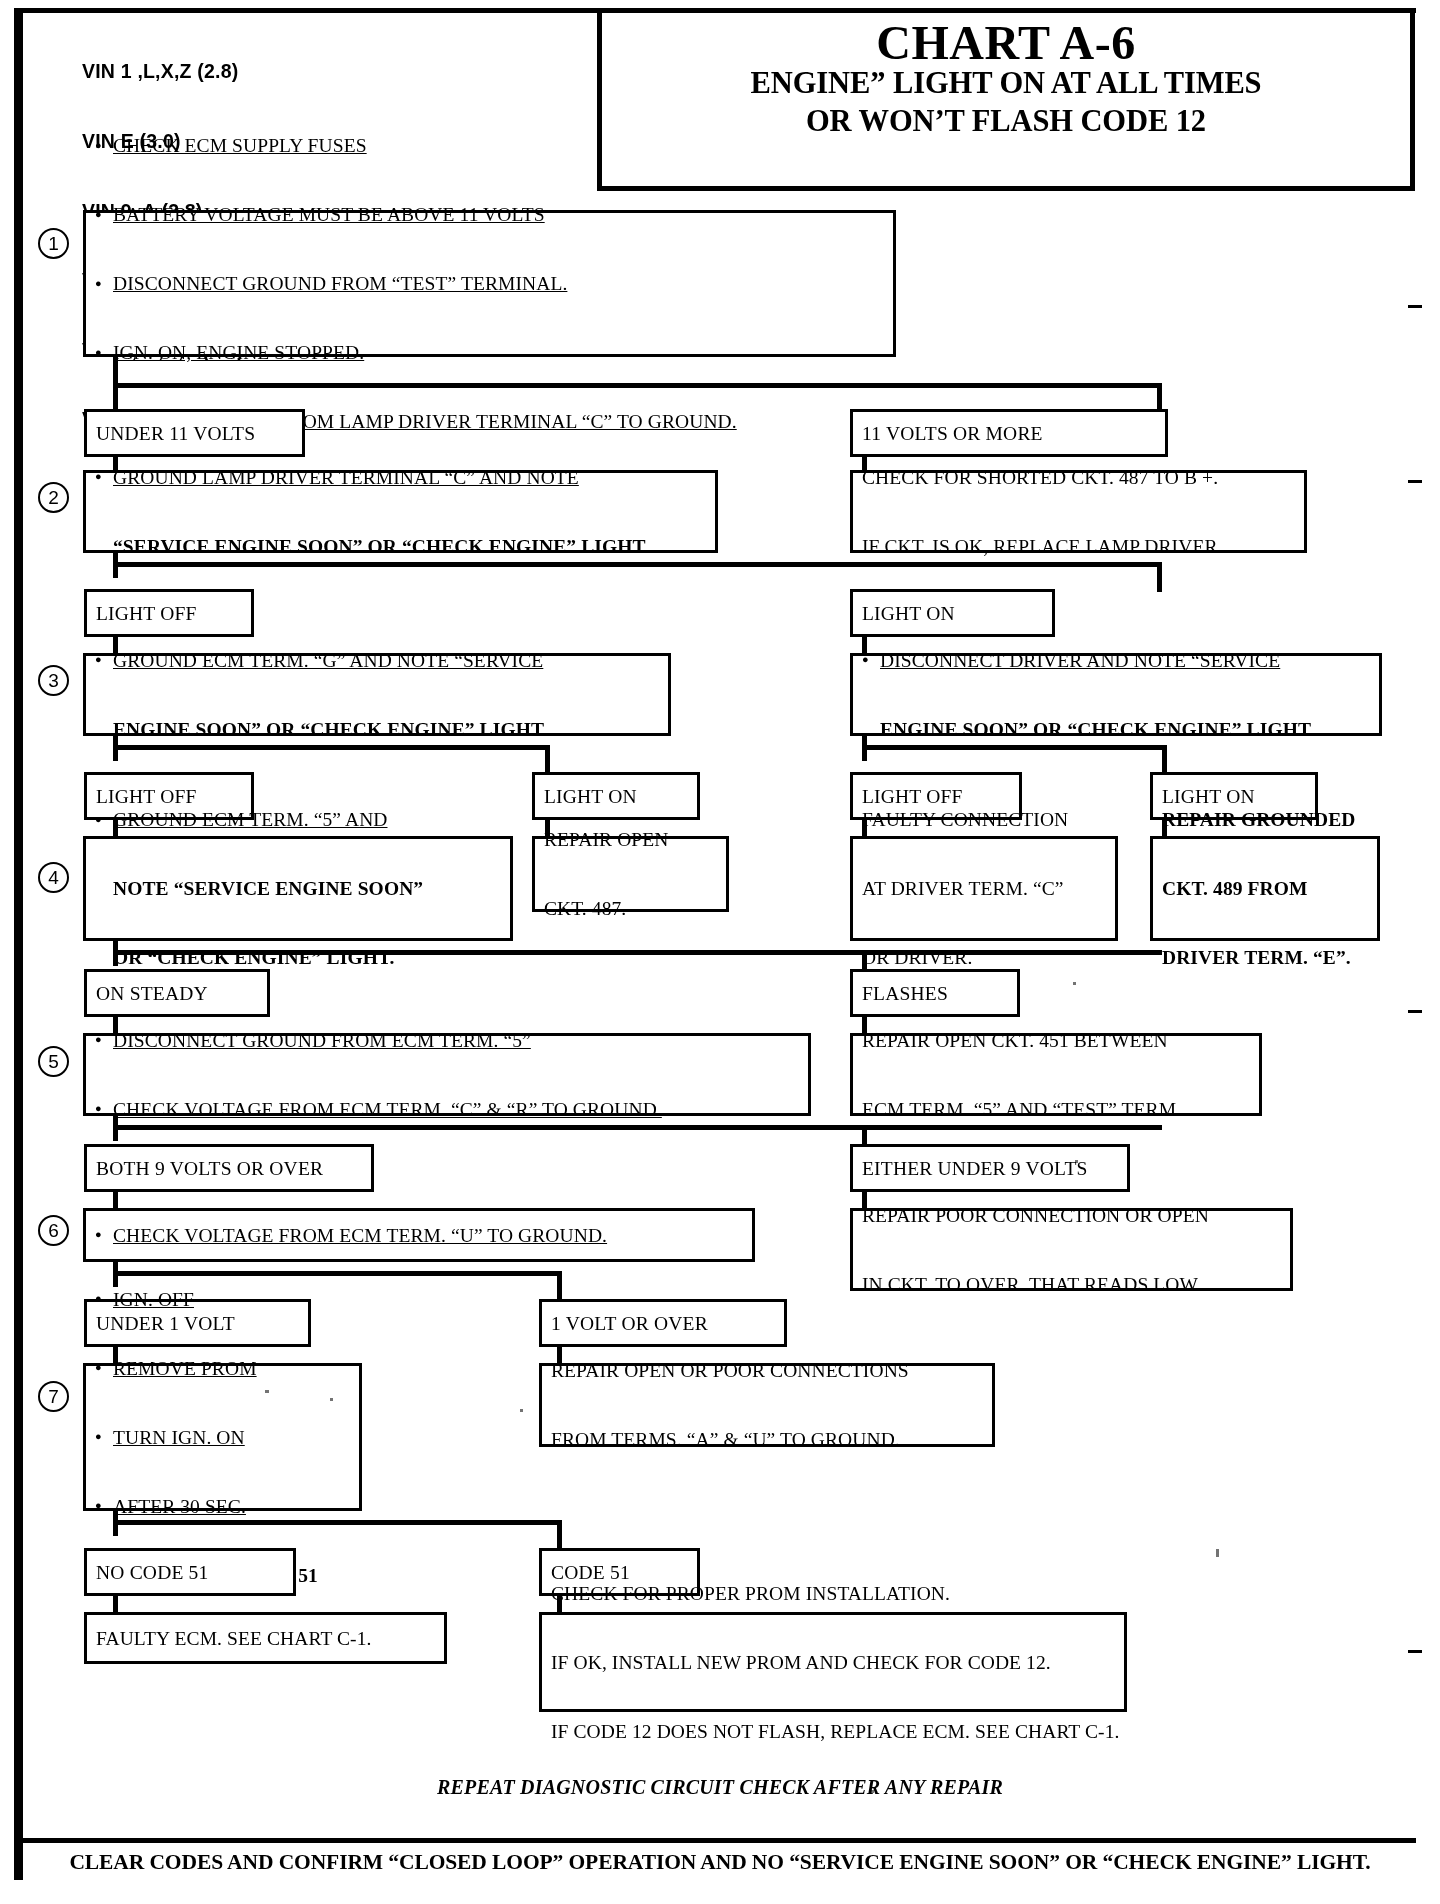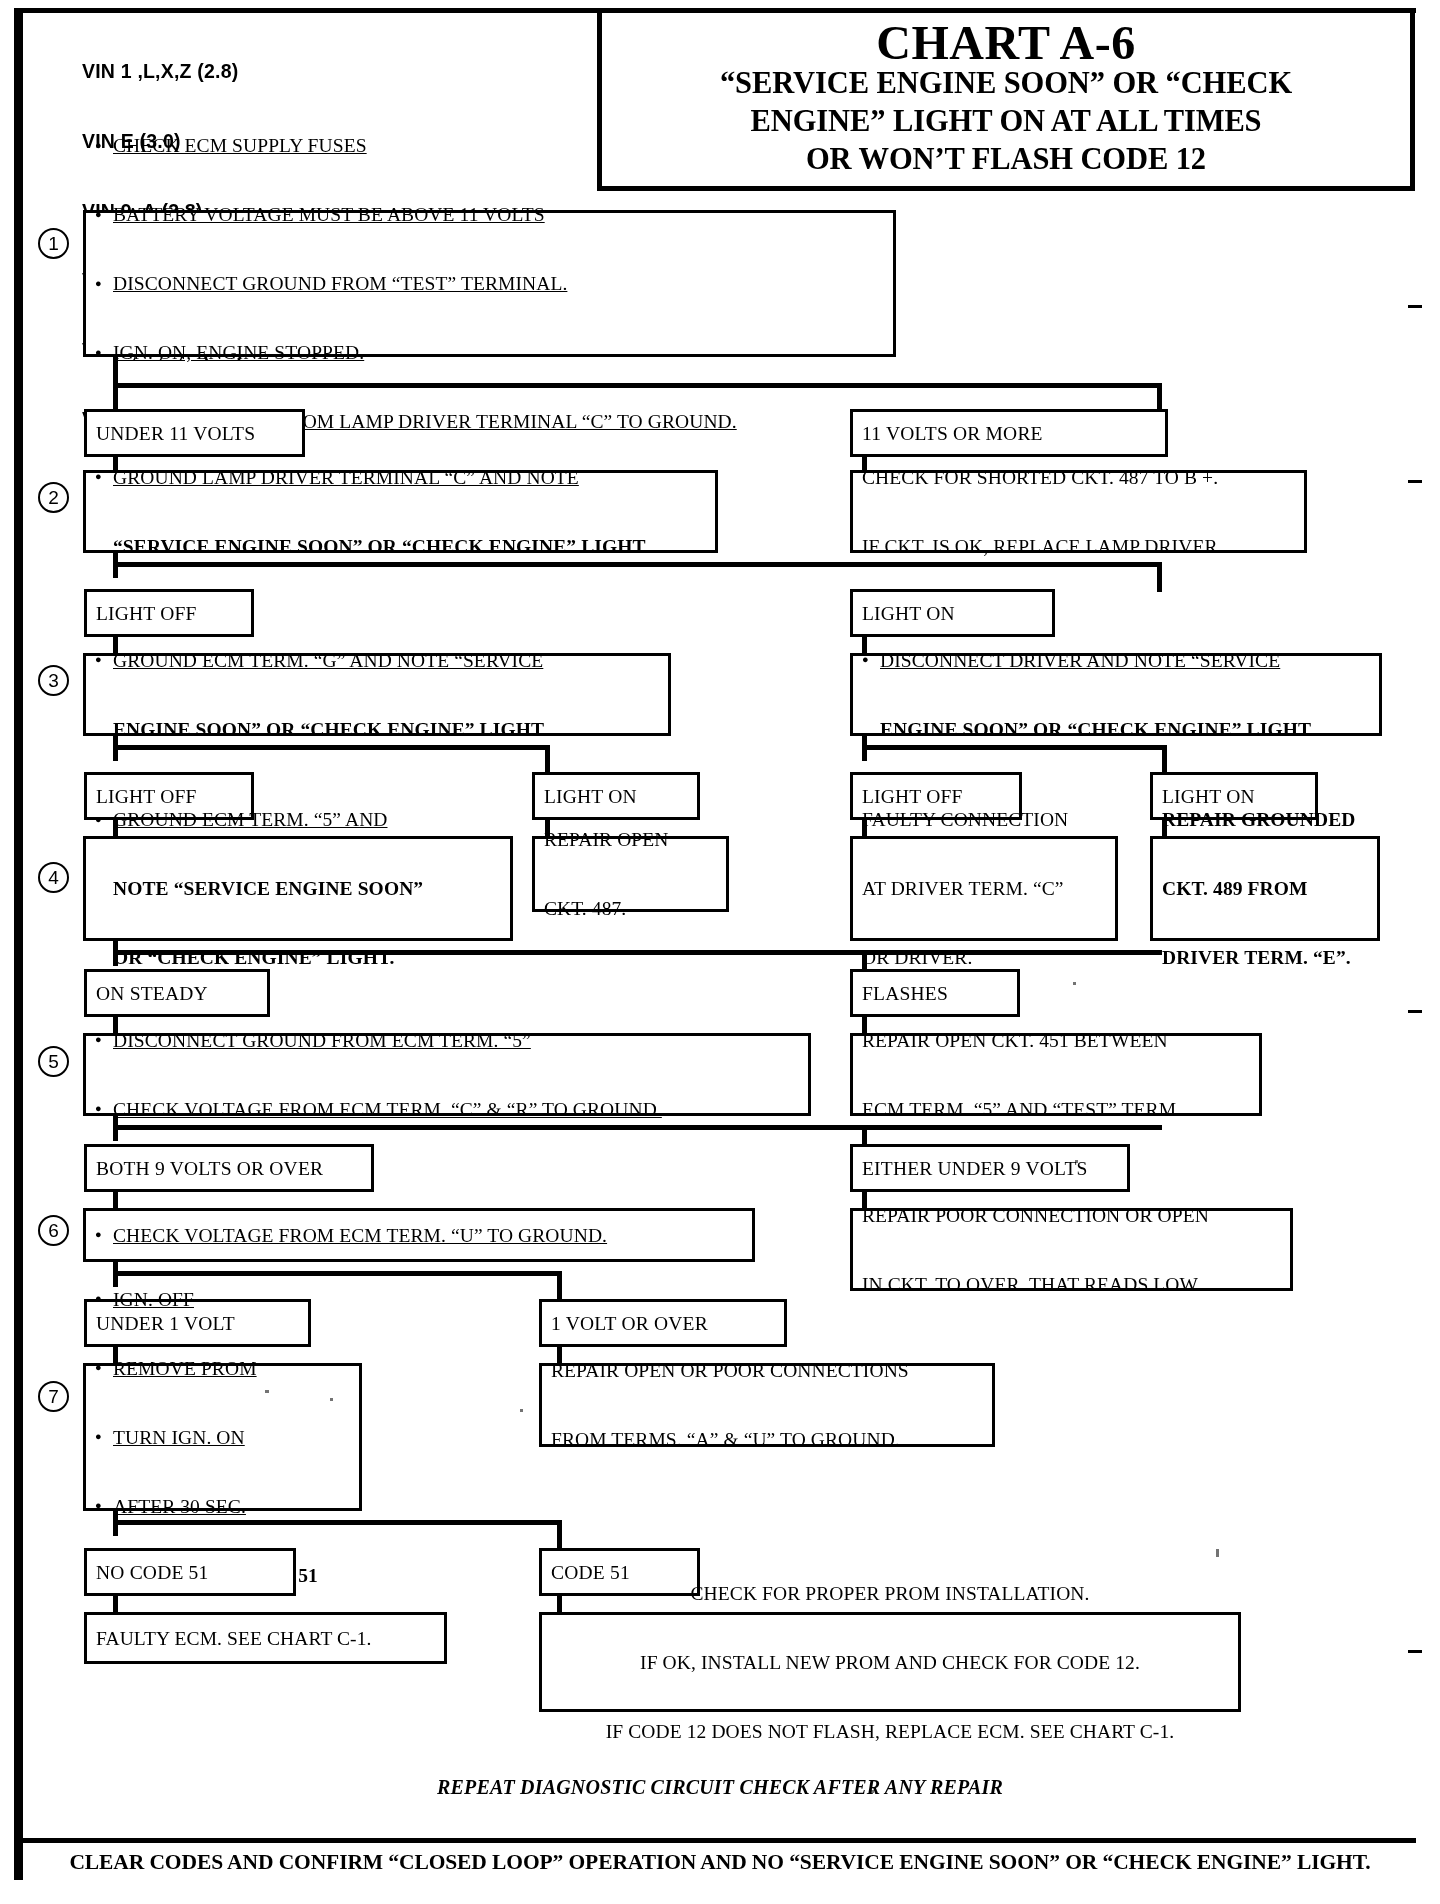--- a/index.html
+++ b/index.html
@@ -195,21 +195,20 @@
     <div>VIN 1 ,L,X,Z (2.8)</div>
     <div>VIN E (3.0)</div>
     <div>VIN 9, A (3.8)</div>
     <div>VIN 4 (4.1)</div>
     <div>VIN 9, G,H,Y (5.0)</div>
     <div>VIN 6 (5.7)</div>
   </div>
 
   <div class="title-box">
     <div class="title-main">CHART A-6</div>
-    <div class="title-sub">“SERVICE ENGINE SOON” OR “CHECK</div>
     <div class="title-sub">ENGINE” LIGHT ON AT ALL TIMES</div>
     <div class="title-sub">OR WON’T FLASH CODE 12</div>
   </div>
 
   <div class="step-num" style="left:38px; top:228px;">1</div>
   <div class="box" style="left:83px; top:210px; width:813px; height:147px;">
     <div class="lines">
       <div class="bul">CHECK ECM SUPPLY FUSES</div>
       <div class="bul">BATTERY VOLTAGE MUST BE ABOVE 11 VOLTS</div>
       <div class="bul">DISCONNECT GROUND FROM “TEST” TERMINAL.</div>
@@ -421,21 +420,21 @@
     <div class="lines"><div>CODE 51</div></div>
   </div>
   <div class="vline" style="left:113px; top:1594px; height:20px;"></div>
   <div class="vline" style="left:557px; top:1594px; height:20px;"></div>
 
   <div class="box" style="left:84px; top:1612px; width:363px; height:52px;">
     <div class="lines">
       <div>FAULTY ECM. SEE CHART C-1.</div>
     </div>
   </div>
-  <div class="box" style="left:539px; top:1612px; width:702px; height:100px;text-align:center;">
+  <div class="box" style="left:539px; top:1612px; width:588px; height:100px;">
     <div class="lines">
       <div>CHECK FOR PROPER PROM INSTALLATION.</div>
       <div>IF OK, INSTALL NEW PROM AND CHECK FOR CODE 12.</div>
       <div>IF CODE 12 DOES NOT FLASH, REPLACE ECM. SEE CHART C-1.</div>
     </div>
   </div>
 
   <div class="repeat-note" style="top:1776px;">REPEAT DIAGNOSTIC CIRCUIT CHECK AFTER ANY REPAIR</div>
   <div class="bottom-rule" style="top:1838px;"></div>
   <div class="bottom-bar" style="top:1850px;">CLEAR CODES AND CONFIRM “CLOSED LOOP” OPERATION AND NO “SERVICE ENGINE SOON” OR “CHECK ENGINE” LIGHT.</div>

